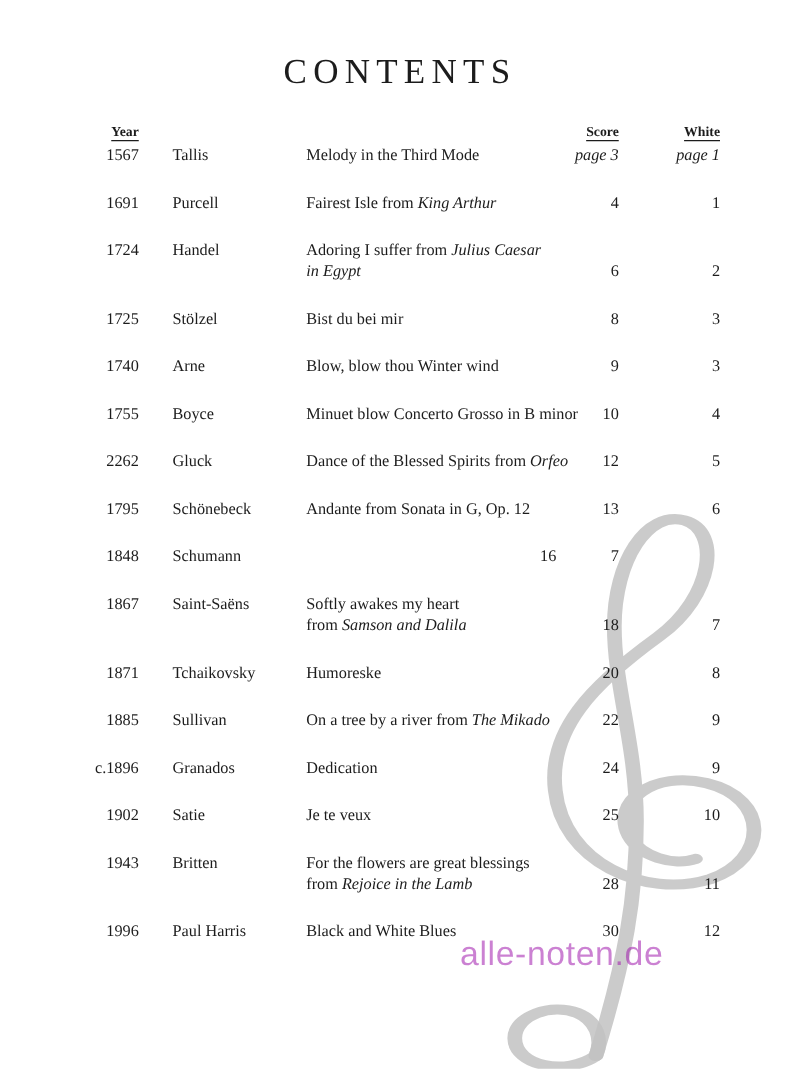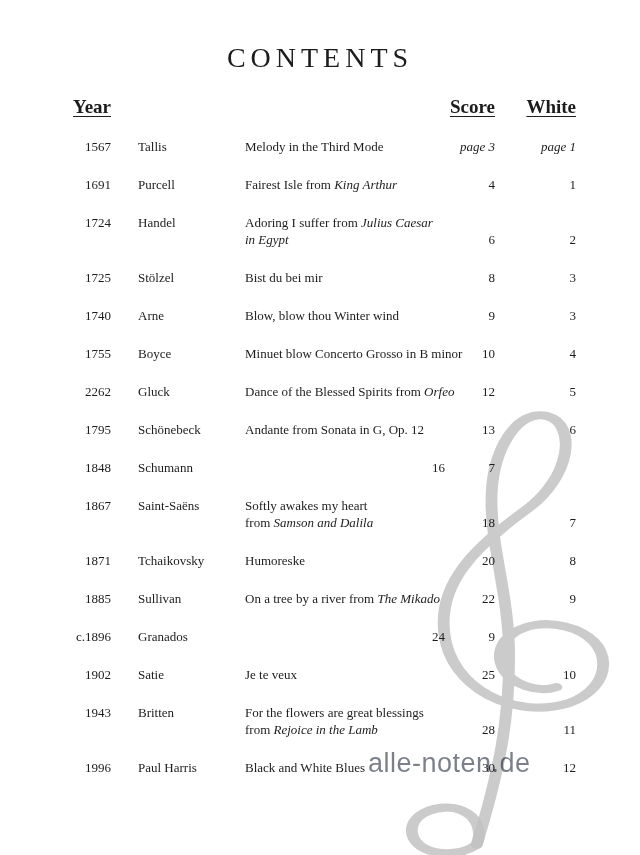--- a/index.html
+++ b/index.html
@@ -31,23 +31,23 @@
   }
   .row {
     display: grid;
     grid-template-columns: 47px 134px 200px 50px 81px;
     align-items: start;
     margin-bottom: 21px;
     font-size: 13px;
     line-height: 17px;
   }
   .header-row {
-    margin-bottom: 23px;
+    margin-bottom: 0;
     font-weight: bold;
-    font-size: 19px;
+    font-size: 11px;
   }
   .u { text-decoration: underline; text-underline-offset: 3px; }
   .year { text-align: right; }
   .composer { padding-left: 27px; }
   .title { white-space: nowrap; font-family: Liberation Serif, serif; }
   .score, .part { text-align: right; align-self: end; }
   .ital { font-style: italic; }
   .watermark {
     position: absolute;
     inset: 0;
@@ -61,21 +61,21 @@
     width: 295px;
     height: 485px;
   }
   .wm-text {
     position: absolute;
     left: 368px;
     top: 748px;
     font-family: "Liberation Sans", sans-serif;
     font-size: 27px;
     letter-spacing: 0.5px;
-    color: #0f172a;
+    color: #a21caf;
     opacity: 0.55;
   }
 </style>
 </head>
 <body>
 
 <div class="watermark">
   <svg class="clef" viewBox="0 0 100 240" preserveAspectRatio="none" aria-hidden="true">
     <path d="M46,228 C38,236 24,232 24,221 C24,212 34,207 41,211 C46,214 48,221 46,228" fill="none" stroke="#c2c2c2" stroke-width="4" stroke-linecap="round" opacity="0.85"></path>
     <path d="M46,228 C54,190 57,165 57,135 C57,105 51,82 51,58 C51,32 60,12 70,16 C80,20 78,46 63,62 C45,81 33,99 35,123 C37,151 59,166 77,158 C93,150 93,126 76,120 C62,115 50,127 55,141 C58,149 67,153 73,150" fill="none" stroke="#c2c2c2" stroke-width="4" stroke-linecap="round" opacity="0.85"></path>
@@ -197,20 +197,23 @@
         <div class="composer">Sullivan</div>
         <div class="title">
           <div><span>On a tree by a river from </span><i>The Mikado</i></div>
         </div>
         <div class="score">22</div>
         <div class="part">9</div>
       </div>
       <div class="row">
         <div class="year">c.1896</div>
         <div class="composer">Granados</div>
+        <div class="title">
+          <div><span>Dedication</span></div>
+        </div>
         <div class="score">24</div>
         <div class="part">9</div>
       </div>
       <div class="row">
         <div class="year">1902</div>
         <div class="composer">Satie</div>
         <div class="title">
           <div><span>Je te veux</span></div>
         </div>
         <div class="score">25</div>

